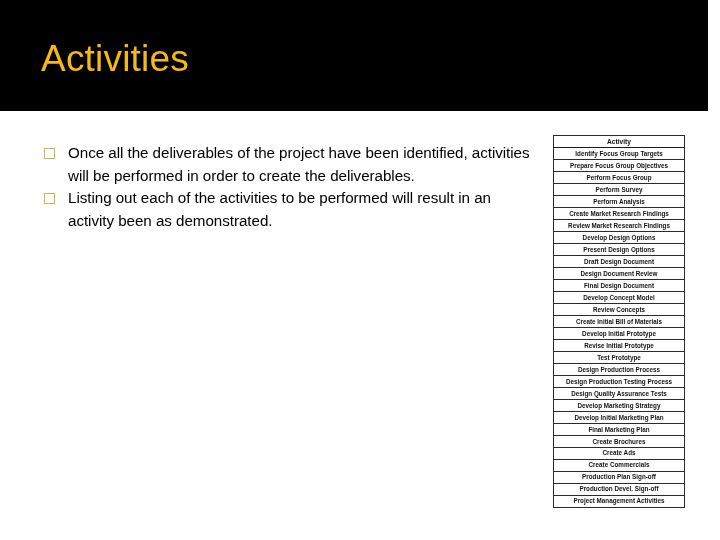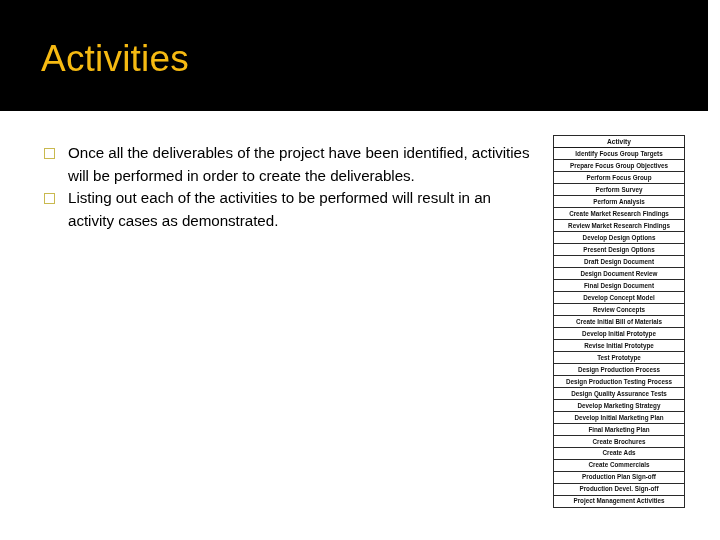--- a/index.html
+++ b/index.html
@@ -113,21 +113,21 @@
   <div id="bullet-body">
 
     <div class="bullet-row">
       <span class="bullet-marker"></span>
       <span class="bullet-text">Once all the deliverables of the project have been identified, activities will be performed in order to create the deliverables.</span>
     </div>
 
 
     <div class="bullet-row">
       <span class="bullet-marker"></span>
-      <span class="bullet-text">Listing out each of the activities to be performed will result in an activity cases as demonstrated.</span>
+      <span class="bullet-text">Listing out each of the activities to be performed will result in an activity been as demonstrated.</span>
     </div>
 
   </div>
 
   <div id="activity-table-wrap">
     <table id="activity-table">
       <thead>
         <tr>
           <th>Activity</th>
         </tr>

